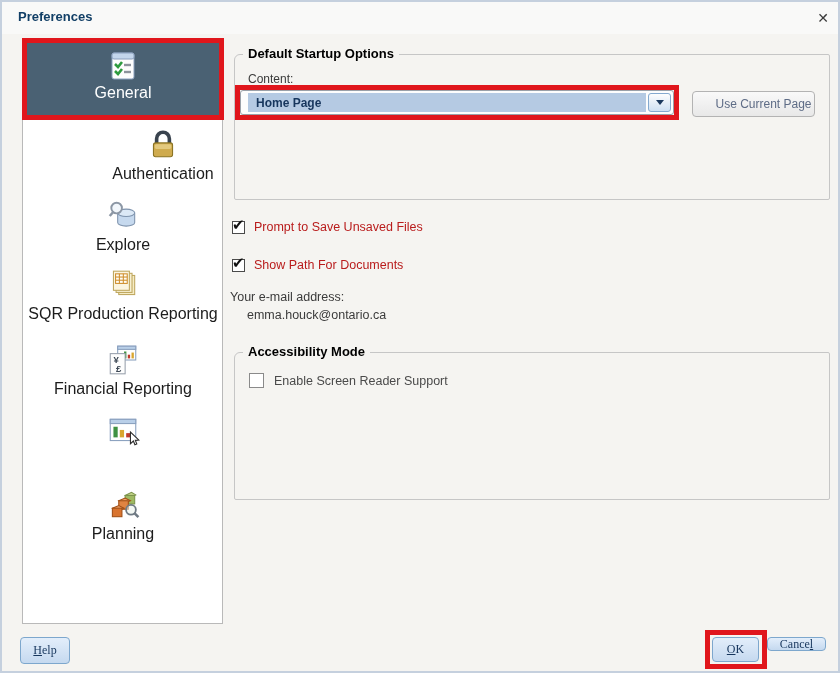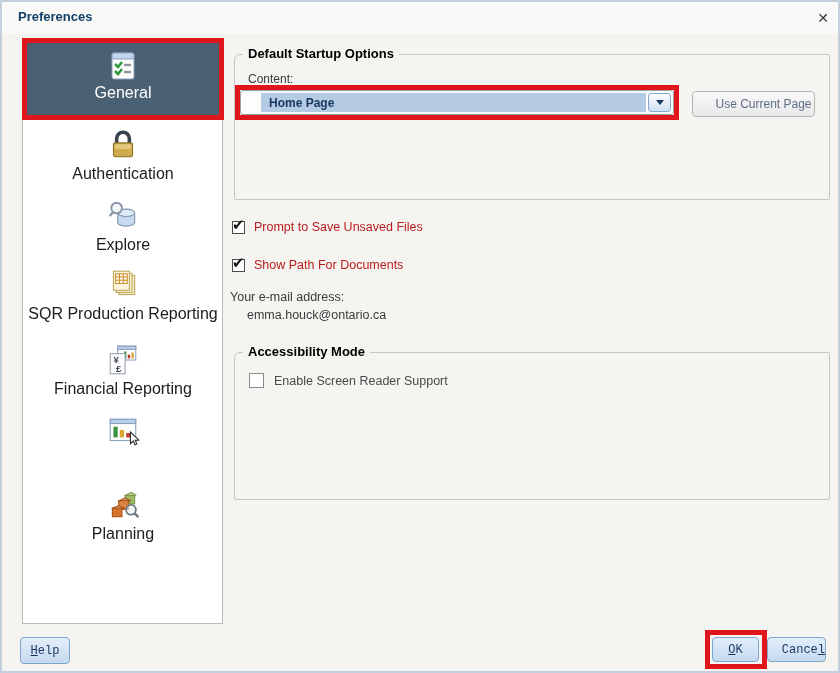--- a/index.html
+++ b/index.html
@@ -38,40 +38,40 @@
   .fset { border:1px solid #c6c6c6; border-radius:6px 2px 2px 2px; }
   #fset-startup { left:232px; top:52px; width:596px; height:146px; }
   #fset-access  { left:232px; top:350px; width:596px; height:148px;padding-left:36px; }
   .legend { position:absolute; left:8px; top:-9px; background:#f5f4f1; padding:0 5px;
             font-size:13px; font-weight:bold; color:#000000; white-space:nowrap; }
   
   #content-label { left:246px; top:70px; font-size:12px; color:#3b3b3b; z-index:1; }
   #combo { left:238px; top:88px; width:434px; height:25px; background:#fdfdfd;
            border:1px solid #9aa0a8; border-radius:3px; display:flex; align-items:stretch;
            cursor:pointer; }
-  #combo-fill { flex:1; margin:2px 0 2px 20px; background:#b5cae3; display:flex; align-items:center; }
+  #combo-fill { flex:1; margin:2px 0 2px 7px; background:#b5cae3; display:flex; align-items:center; }
   #combo-text { font-size:12px; font-weight:bold; color:#17365d; padding-left:8px; }
   #combo-btn { width:23px; margin:2px; border:1px solid #84a9cf; border-radius:3px;
                background:linear-gradient(#fdfdfd,#cfe1f3); display:flex;
                align-items:center; justify-content:center; }
   #combo-arrow { width:0; height:0; border-left:4px solid transparent;
                  border-right:4px solid transparent; border-top:5px solid #1c3a5e; }
   
   .btn-blue { background:linear-gradient(#e3eefb,#c5d9ef); border:1px solid #7da7cd;
               border-radius:4px; font-size:12px; color:#17365d; text-align:center;
               cursor:pointer; display:flex; align-items:center; justify-content:center;
-              font-family:Liberation Mono, monospace; }
+              font-family:Liberation Serif, serif; }
   .btn-gray { background:linear-gradient(#f9f9f9,#e8e8e8); border:1px solid #b3b3b3;
               border-radius:4px; font-size:12px; color:#5e6c86; text-align:center;
               cursor:pointer; display:flex; align-items:center; justify-content:center;
               font-family:"Liberation Sans", sans-serif;padding-left:20px; }
   #btn-usecurrent { left:690px; top:89px; width:123px; height:26px; }
   #btn-help   { left:18px;  top:635px; width:50px; height:27px; }
   #btn-ok     { left:710px; top:635px; width:47px; height:25px; z-index:2; }
-  #btn-cancel { left:765px; top:635px; width:59px; height:25px;justify-content:flex-end; }
+  #btn-cancel { left:765px; top:635px; width:59px; height:14px; }
   .mn { text-decoration:underline; }
   
   .cb { width:13px; height:13px; background:#ffffff; border:1px solid #4a4a4a;
         cursor:pointer; }
   .cb .mark { position:absolute; left:-1px; top:-5px; font-size:15px; color:#101010;
               line-height:1; }
   .cb-label { font-size:12.5px; color:#b91c1c; cursor:pointer; }
   #cb1 { left:230px; top:219px; } #cb1-label { left:252px; top:218px; }
   #cb2 { left:230px; top:257px; } #cb2-label { left:252px; top:256px; }
   #cb3 { left:247px; top:371px; width:15px; height:15px; border-color:#8a8a8a; }
@@ -100,21 +100,21 @@
       <rect x="5" y="3" width="22" height="26" rx="2" fill="#fdfdfd" stroke="#8aa0be"></rect>
       <rect x="5" y="3" width="22" height="6" rx="2" fill="#c3d6ec" stroke="#8aa0be"></rect>
       <path d="M8 14 l3 3 l4 -5" stroke="#2e9b3f" stroke-width="2.6" fill="none"></path>
       <line x1="17" y1="15" x2="24" y2="15" stroke="#8d939c" stroke-width="2.4"></line>
       <path d="M8 21 l3 3 l4 -5" stroke="#2e9b3f" stroke-width="2.6" fill="none"></path>
       <line x1="17" y1="22" x2="24" y2="22" stroke="#8d939c" stroke-width="2.4"></line>
     </svg>
     <span class="side-label">General</span>
   </div>
 
-  <div class="abs side-item" style="top:126px;">
+  <div class="abs side-item" style="top:126px;margin-left:40px;">
     <svg class="side-icon" viewBox="0 0 32 32">
       <path d="M10 15 v-5 a6 6 0 0 1 12 0 v5" fill="none" stroke="#39434e" stroke-width="3.4"></path>
       <rect x="7" y="14" width="18" height="13" rx="2" fill="#cfab4e" stroke="#8a7322"></rect>
       <rect x="8.2" y="15.2" width="15.6" height="4.5" rx="1.5" fill="#e3c97e"></rect>
     </svg>
     <span class="side-label">Authentication</span>
   </div>
 
   <div class="abs side-item" style="top:197px;">
     <svg class="side-icon" viewBox="0 0 32 32">

